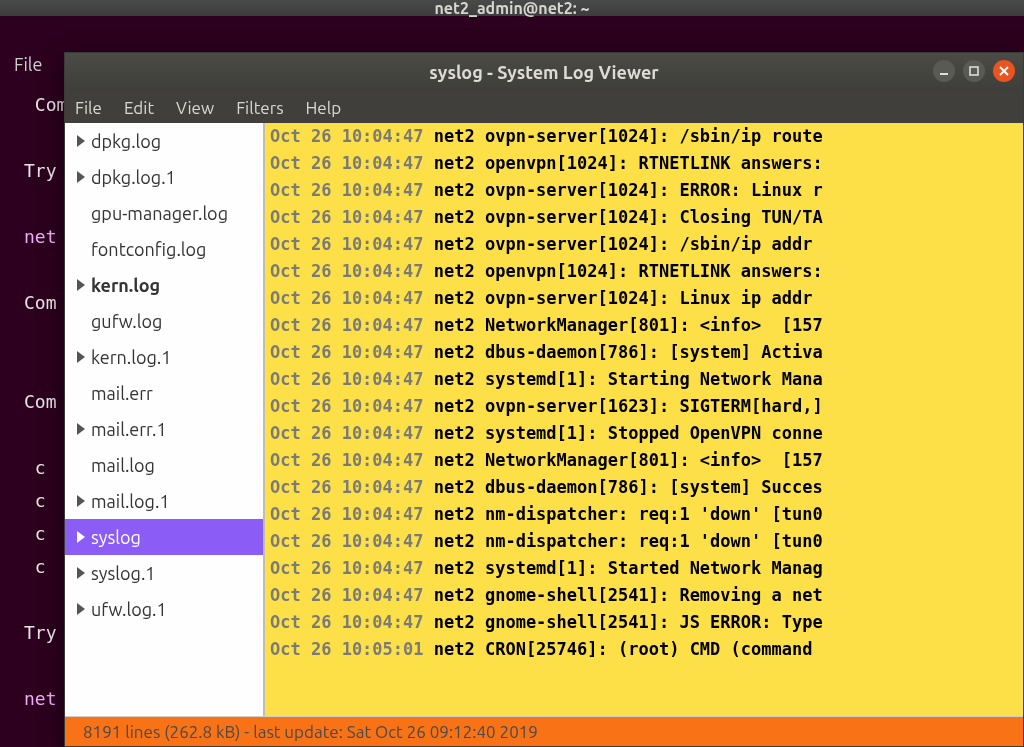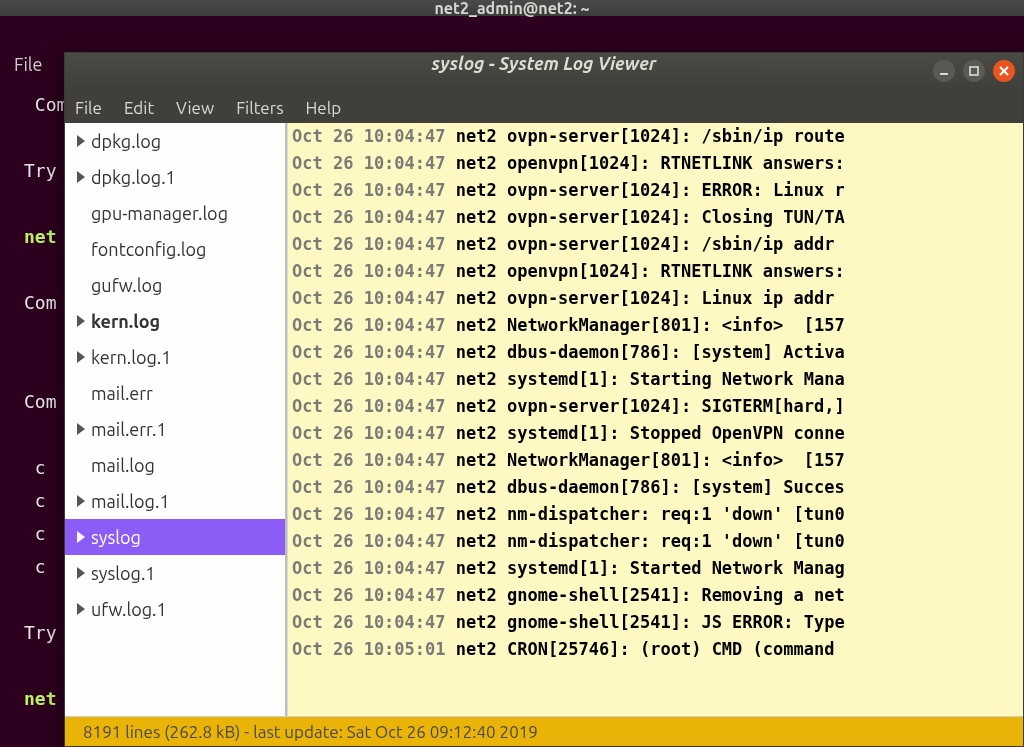--- a/index.html
+++ b/index.html
@@ -14,74 +14,73 @@
   .terminal-titlebar {
     height: 16px; background: linear-gradient(#4a4a4a,#3c3c3c);
     color: #d6d6d0; font-weight: bold; font-size: 16px; display:flex; align-items:center; justify-content:center;
   }
   .terminal-menubar {
     position: absolute; left: 0; top: 54px; width: 60px; color:#cfcfca; font-size:18px; padding-left:14px;
   }
   .terminal-lines {
     position:absolute; left:24px; top:88px; color:#e5e5e5; font-family: "DejaVu Sans Mono","Ubuntu Mono",monospace; font-size:18px; line-height:40px; white-space:pre;
   }
-  .term-green { color:#bef264; font-weight:bold; }
+  .term-green { color:#f0abfc; font-weight:normal; }
 
   
   .app-window {
     position: absolute; left: 64px; top: 52px; width: 960px; height: 695px;
     background: #f7f6f5;
     border: 1px solid #3a3a38;
     box-shadow: 0 6px 20px rgba(0,0,0,0.5);
   }
   .app-titlebar {
     height: 38px; background: linear-gradient(#4b4b46,#3e3e3a);
-    display:flex; align-items:flex-start; justify-content:center;
+    display:flex; align-items:center; justify-content:center;
     color:#dedbd2; font-weight:bold; font-size:18px;
     position:relative;
-    font-style:italic;
   }
   .win-controls { position:absolute; right:8px; top:7px; display:flex; gap:8px; }
   .win-btn { width:22px; height:22px; border-radius:50%; background:#5a5a55; display:flex; align-items:center; justify-content:center; }
   .win-btn.close { background:#e95420; }
   .win-btn svg { width:12px; height:12px; }
 
   .app-menubar {
     height: 32px; background:#403f3b; color:#d9d8d2; display:flex; align-items:center; padding-left:10px; gap:22px; font-size:17px;
   }
   .app-menubar span { cursor:default; }
 
   .app-body { display:flex; height: calc(100% - 38px - 32px - 30px); }
 
   .sidebar {
-    width: 222px; background:#fefefe; border-right:2px solid #bcbcb8;
+    width: 200px; background:#fefefe; border-right:2px solid #bcbcb8;
     overflow:hidden; font-size:18px; color:#333;
   }
   .sidebar .tree-item {
     display:flex; align-items:center; height:36px; padding-left:12px; gap:6px; white-space:nowrap;
   }
   .sidebar .tree-item.selected { background:#8b5cf6; color:#fff; }
   .sidebar .tree-item.bold { font-weight:bold; }
   .tri {
     width:0; height:0; border-top:6px solid transparent; border-bottom:6px solid transparent;
     border-left:8px solid #555;
   }
   .tree-item.selected .tri { border-left-color:#fff; }
   .tri-space { width:8px; }
 
   .log-pane {
-    flex:1; background:#fef9c3; font-family:"DejaVu Sans Mono","Ubuntu Mono",monospace;
+    flex:1; background:#fde047; font-family:"DejaVu Sans Mono","Ubuntu Mono",monospace;
     font-size:17px; font-weight:bold; color:#000; overflow:hidden;
     border-left:1px solid #d9d9d5;
   }
   .log-line { white-space:pre; line-height:27px; padding-left:4px; }
   .log-time { color:#7a7a76; font-weight:bold; }
 
   .statusbar {
-    height:30px; border-top:1px solid #cfcec9; background:#eab308;
+    height:30px; border-top:1px solid #cfcec9; background:#f97316;
     display:flex; align-items:center; padding-left:18px; color:#4a4a47; font-size:17px;
   }
 </style>
 </head>
 <body>
 
 <div class="terminal-window">
   <div class="terminal-titlebar">
     <span>net2_admin@net2: ~</span>
   </div>
@@ -131,27 +130,27 @@
           <span>dpkg.log.1</span>
         </div>
         <div class="tree-item">
           <div class="tri-space"></div>
           <span>gpu-manager.log</span>
         </div>
         <div class="tree-item">
           <div class="tri-space"></div>
           <span>fontconfig.log</span>
         </div>
+        <div class="tree-item bold">
+          <div class="tri"></div>
+          <span>kern.log</span>
+        </div>
         <div class="tree-item">
           <div class="tri-space"></div>
           <span>gufw.log</span>
-        </div>
-        <div class="tree-item bold">
-          <div class="tri"></div>
-          <span>kern.log</span>
         </div>
         <div class="tree-item">
           <div class="tri"></div>
           <span>kern.log.1</span>
         </div>
         <div class="tree-item">
           <div class="tri-space"></div>
           <span>mail.err</span>
         </div>
         <div class="tree-item">
@@ -183,21 +182,21 @@
         <div class="log-line"><span class="log-time">Oct 26 10:04:47</span><span> net2 ovpn-server[1024]: /sbin/ip route</span></div>
         <div class="log-line"><span class="log-time">Oct 26 10:04:47</span><span> net2 openvpn[1024]: RTNETLINK answers:</span></div>
         <div class="log-line"><span class="log-time">Oct 26 10:04:47</span><span> net2 ovpn-server[1024]: ERROR: Linux r</span></div>
         <div class="log-line"><span class="log-time">Oct 26 10:04:47</span><span> net2 ovpn-server[1024]: Closing TUN/TA</span></div>
         <div class="log-line"><span class="log-time">Oct 26 10:04:47</span><span> net2 ovpn-server[1024]: /sbin/ip addr </span></div>
         <div class="log-line"><span class="log-time">Oct 26 10:04:47</span><span> net2 openvpn[1024]: RTNETLINK answers:</span></div>
         <div class="log-line"><span class="log-time">Oct 26 10:04:47</span><span> net2 ovpn-server[1024]: Linux ip addr </span></div>
         <div class="log-line"><span class="log-time">Oct 26 10:04:47</span><span> net2 NetworkManager[801]: &lt;info&gt;  [157</span></div>
         <div class="log-line"><span class="log-time">Oct 26 10:04:47</span><span> net2 dbus-daemon[786]: [system] Activa</span></div>
         <div class="log-line"><span class="log-time">Oct 26 10:04:47</span><span> net2 systemd[1]: Starting Network Mana</span></div>
-        <div class="log-line"><span class="log-time">Oct 26 10:04:47</span><span> net2 ovpn-server[1024]: SIGTERM[hard,]</span></div>
+        <div class="log-line"><span class="log-time">Oct 26 10:04:47</span><span> net2 ovpn-server[1623]: SIGTERM[hard,]</span></div>
         <div class="log-line"><span class="log-time">Oct 26 10:04:47</span><span> net2 systemd[1]: Stopped OpenVPN conne</span></div>
         <div class="log-line"><span class="log-time">Oct 26 10:04:47</span><span> net2 NetworkManager[801]: &lt;info&gt;  [157</span></div>
         <div class="log-line"><span class="log-time">Oct 26 10:04:47</span><span> net2 dbus-daemon[786]: [system] Succes</span></div>
         <div class="log-line"><span class="log-time">Oct 26 10:04:47</span><span> net2 nm-dispatcher: req:1 'down' [tun0</span></div>
         <div class="log-line"><span class="log-time">Oct 26 10:04:47</span><span> net2 nm-dispatcher: req:1 'down' [tun0</span></div>
         <div class="log-line"><span class="log-time">Oct 26 10:04:47</span><span> net2 systemd[1]: Started Network Manag</span></div>
         <div class="log-line"><span class="log-time">Oct 26 10:04:47</span><span> net2 gnome-shell[2541]: Removing a net</span></div>
         <div class="log-line"><span class="log-time">Oct 26 10:04:47</span><span> net2 gnome-shell[2541]: JS ERROR: Type</span></div>
         <div class="log-line"><span class="log-time">Oct 26 10:05:01</span><span> net2 CRON[25746]: (root) CMD (command </span></div>
       </div>

